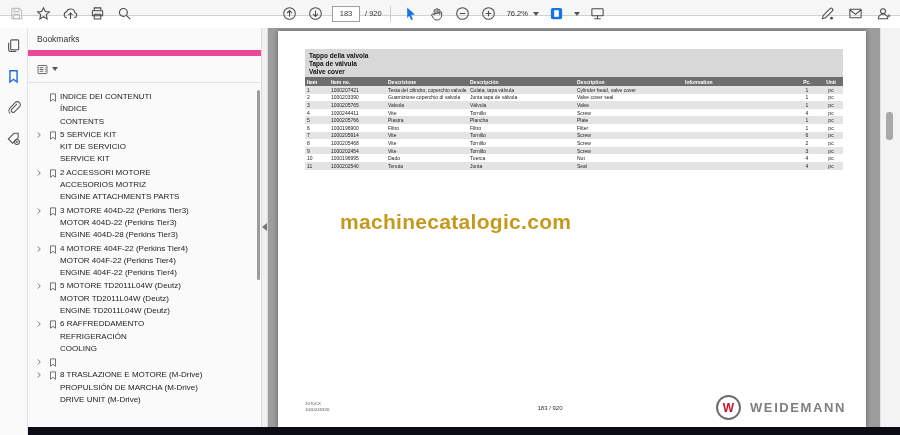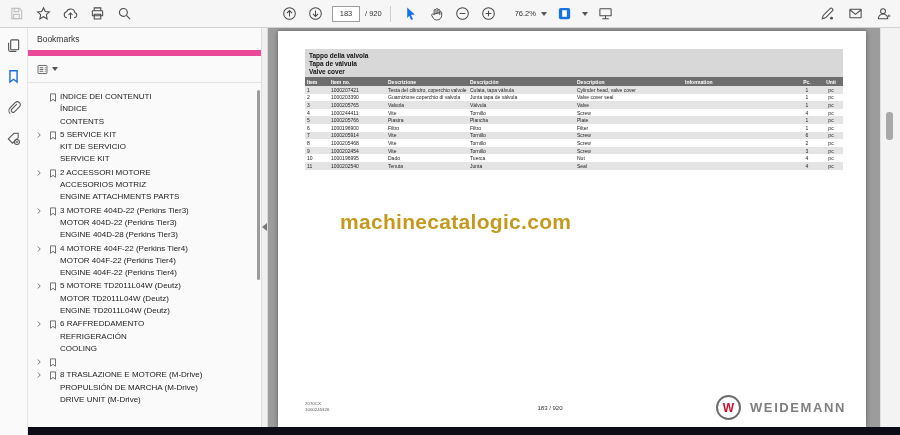--- a/index.html
+++ b/index.html
@@ -1,34 +1,34 @@
 <!DOCTYPE html>
 <html><head>
 <meta charset="utf-8">
 <style>
   html,body{margin:0;padding:0}
   body{width:900px;height:435px;overflow:hidden;position:relative;background:#fff;
        font-family:"Liberation Sans",sans-serif;-webkit-font-smoothing:antialiased}
   svg{display:block}
 
   
-  .toolbar{position:absolute;left:0;top:0;width:900px;height:28px;background:#f6f6f6;
+  .toolbar{position:absolute;left:0;top:0;width:900px;height:16px;background:#f6f6f6;
            border-bottom:1px solid #d2d2d2;box-sizing:border-box;z-index:5}
   .tb-group{position:absolute;top:0;height:27px;display:flex;align-items:center}
   .tb-left{left:4px;gap:3px}
   .tb-center{left:277px;gap:2px}
   .tb-right{right:5px;gap:4px}
   .tb-btn{width:24px;height:22px;display:flex;align-items:center;justify-content:center;
           background:none;border:none;padding:0;border-radius:3px}
   .tb-btn svg{width:15px;height:15px}
   .tb-divider{width:1px;height:16px;background:#cfcfcf;margin:0 6px}
   .page-box{width:26px;height:14px;border:1px solid #9f9f9f;background:#fff;font-size:7.5px;
             color:#333;text-align:center;padding:0;margin:0 3px;font-family:"Liberation Sans",sans-serif}
   .tb-text{font-size:7.5px;color:#333;white-space:nowrap}
-  .zoom-text{margin-left:12px}
+  .zoom-text{margin-left:4px}
   .caret-down{width:0;height:0;border-left:3.5px solid transparent;border-right:3.5px solid transparent;
               border-top:4px solid #555;margin:0 4px 0 3px}
 
   
   .left-rail{position:absolute;left:0;top:28px;width:28px;height:407px;background:#fafafa;
              border-right:1px solid #e4e4e4;box-sizing:border-box;display:flex;flex-direction:column;
              align-items:center;padding-top:7px;gap:11px;z-index:4}
   .rail-btn{width:20px;height:20px;display:flex;align-items:center;justify-content:center}
   .rail-btn svg{width:15px;height:15px}
 

